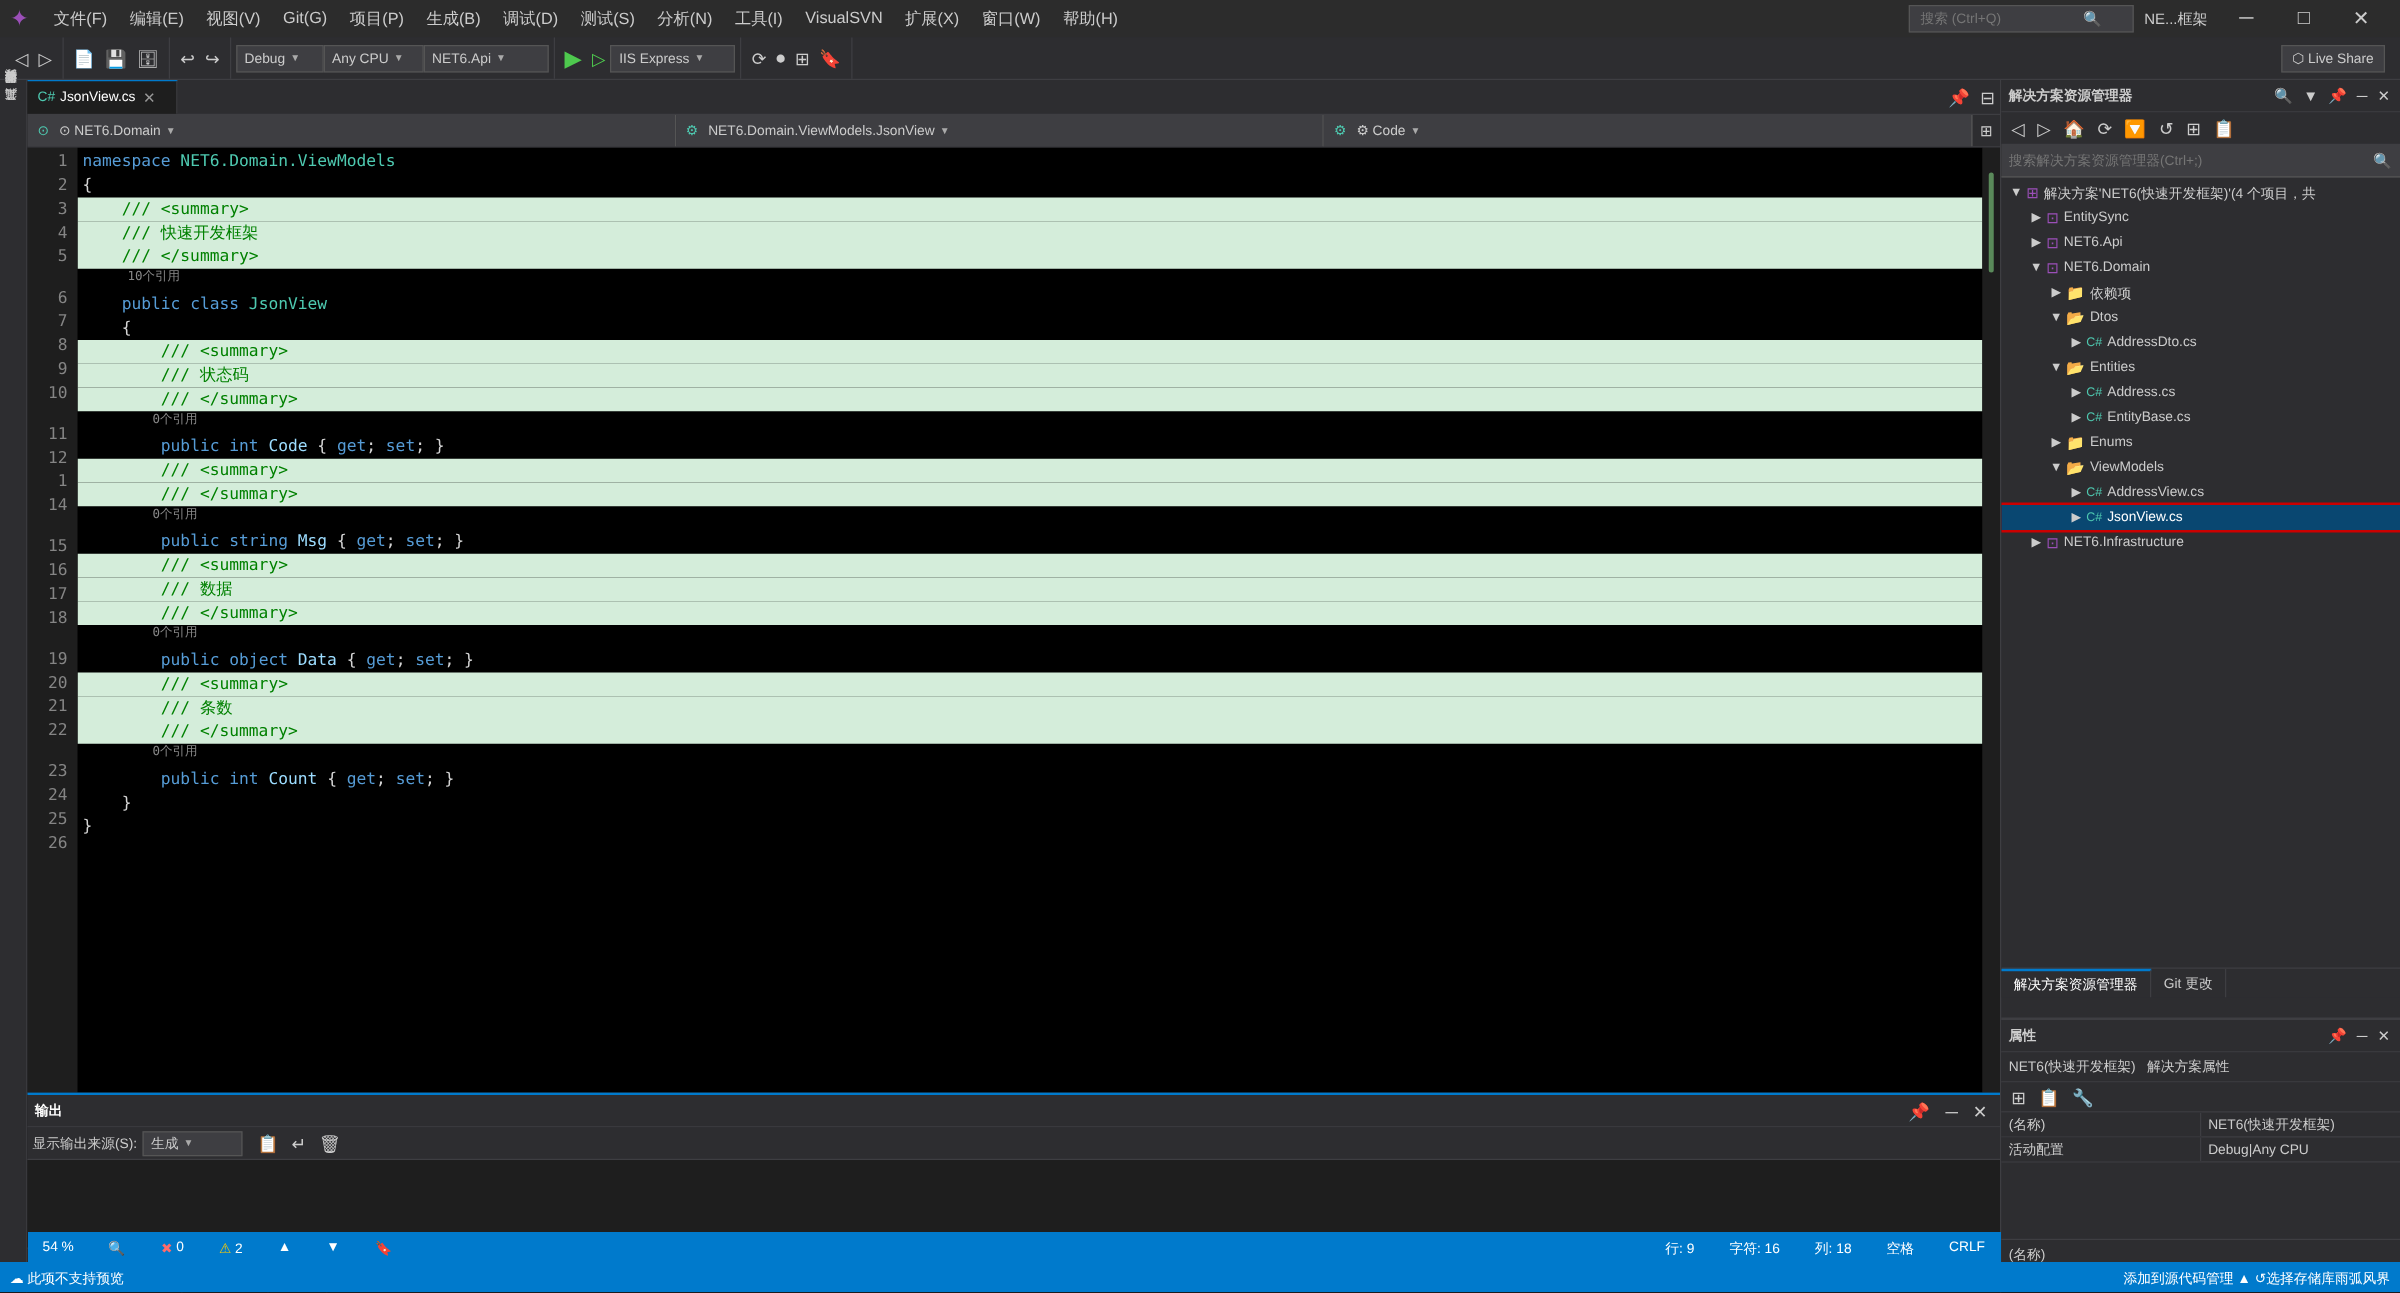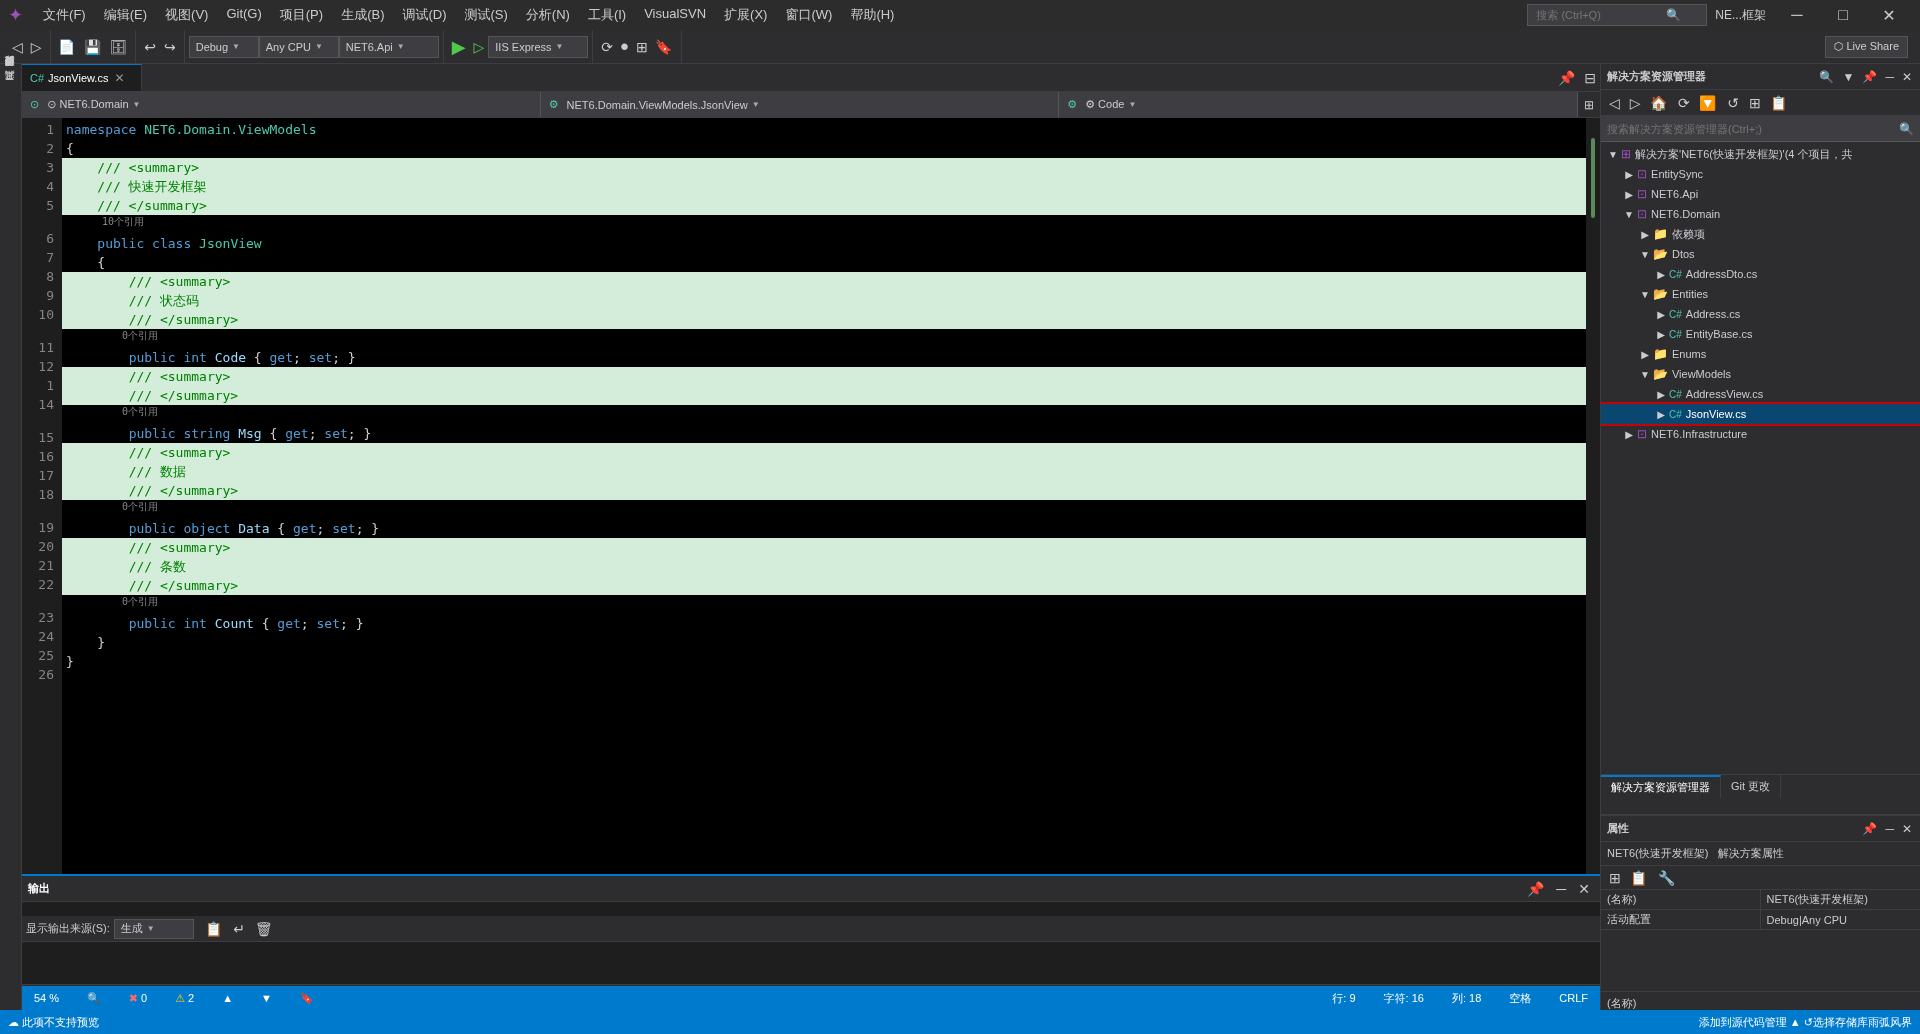--- a/index.html
+++ b/index.html
@@ -160,21 +160,20 @@
     .sol-tab {
       padding: 0 10px; display: flex; align-items: center; cursor: pointer; font-size: 11px; color: #ccc;
       border-right: 1px solid #3e3e42;
     }
     .sol-tab.active { border-top: 2px solid #007acc; color: #fff; }
 
     
     #bottom-panel {
       height: 140px; display: flex; flex-direction: column; background: #1e1e1e;
       border-top: 2px solid #007acc;
-      gap: 14px;
     }
     .bottom-header {
       display: flex; align-items: center; background: #2d2d30; height: 26px;
       padding: 0 6px; border-bottom: 1px solid #3e3e42;
     }
     .bottom-title { font-size: 11px; color: #fff; font-weight: bold; }
     #output-toolbar {
       display: flex; align-items: center; background: #2d2d30; height: 26px;
       padding: 0 4px; border-bottom: 1px solid #3e3e42; gap: 4px;
     }

